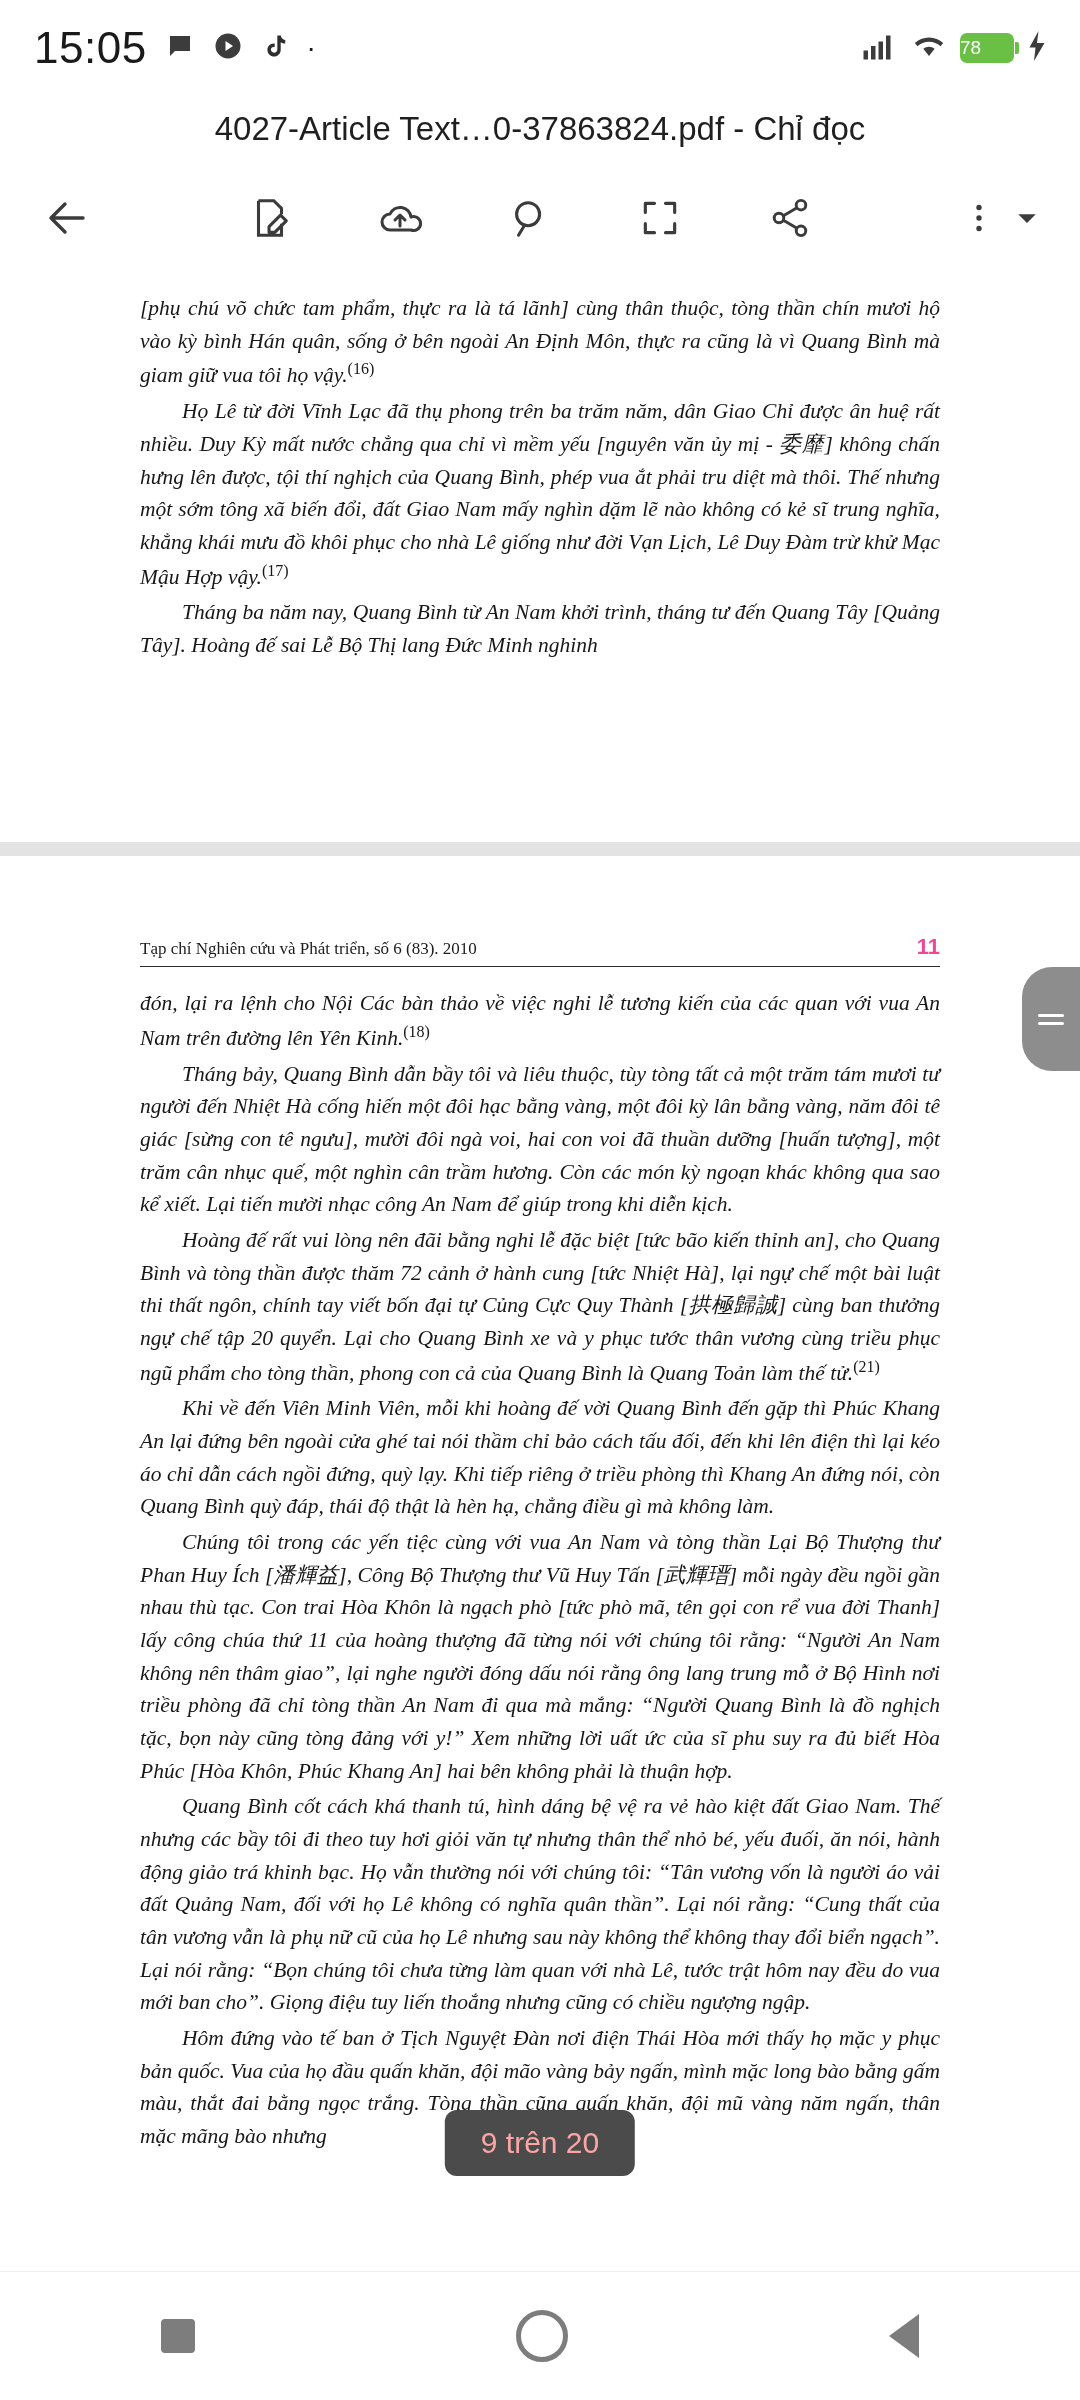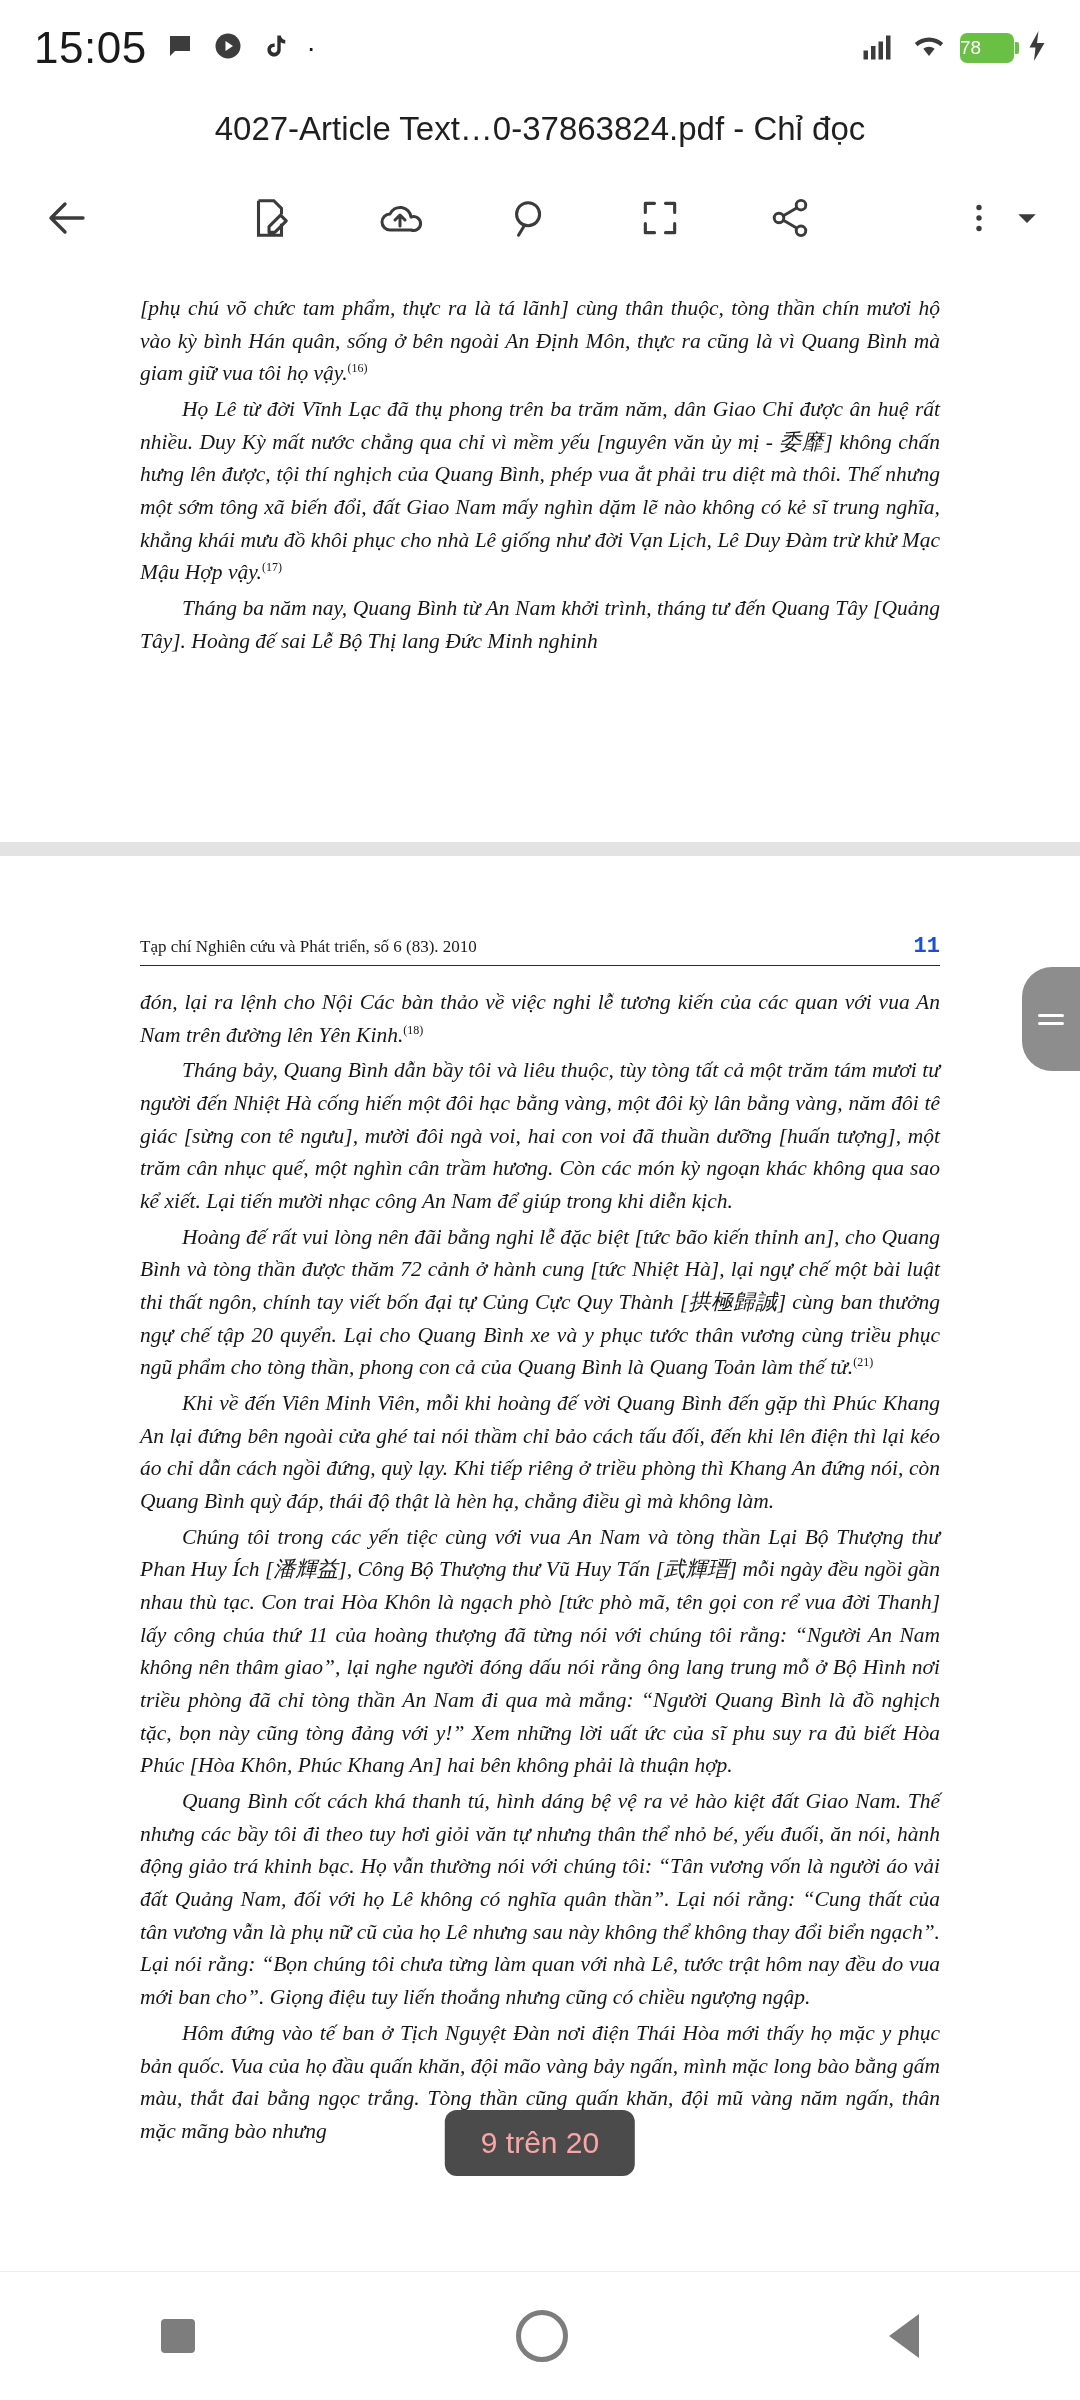--- a/index.html
+++ b/index.html
@@ -140,38 +140,38 @@
     border-bottom: 1.5px solid #2b2b2b;
     padding-bottom: 6px;
     margin-bottom: 20px;
   }
   .runhead .rh-left {
     font-family: "Liberation Serif", serif;
     font-size: 17px;
     color: #1c1c1c;
   }
   .runhead .rh-right {
-    font-family: Liberation Mono, monospace;
+    font-family: Liberation Sans, sans-serif;
     font-size: 22px;
     font-weight: bold;
-    color: #1d4ed8;
+    color: #ec4899;
   }
 
   p.body {
     font-family: "Liberation Serif", serif;
     font-style: italic;
     font-size: 21.5px;
     line-height: 1.52;
     text-align: justify;
     color: #171717;
     margin: 0 0 3px 0;
     text-indent: 42px;
   }
   p.body.noindent { text-indent: 0; }
-  .sup { font-size: 12px; vertical-align: super; font-style: normal; }
+  .sup { font-size: 16px; vertical-align: super; font-style: normal; }
 
   
   .side-handle {
     position: absolute;
     right: 0;
     top: 685px;
     width: 58px;
     height: 104px;
     background: #8d8d8d;
     border-radius: 30px 0 0 30px;

